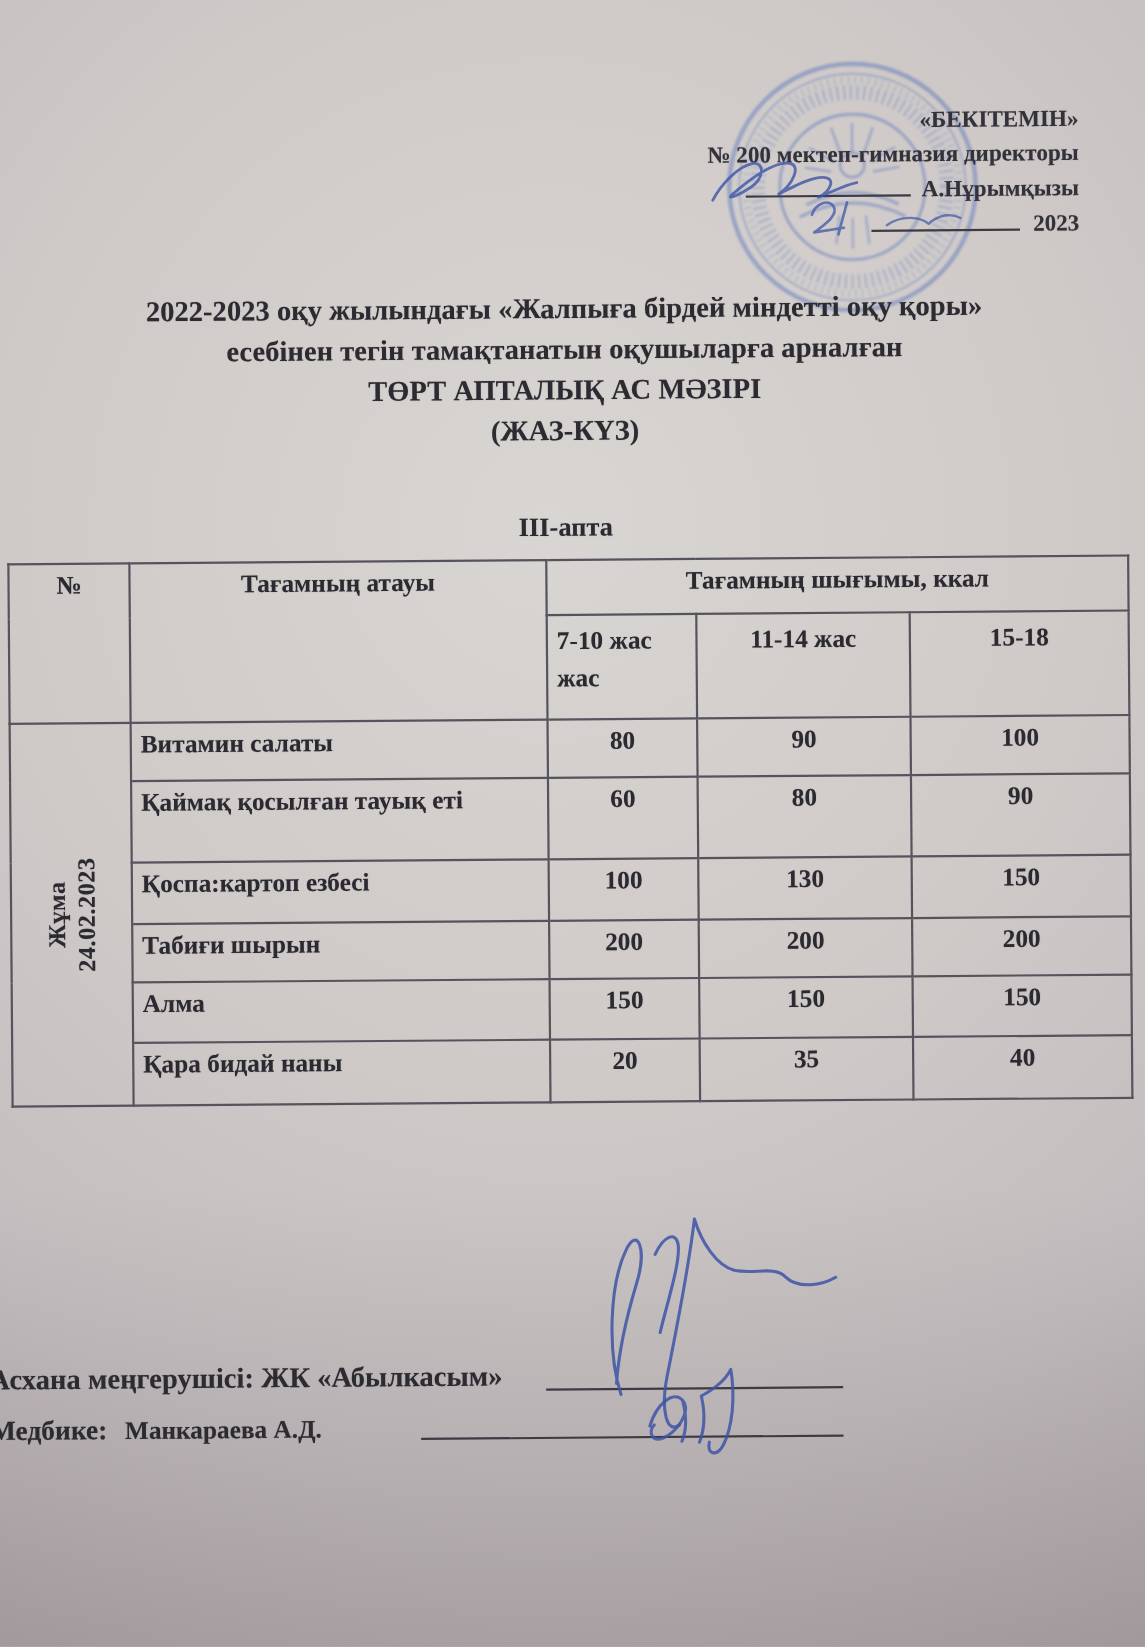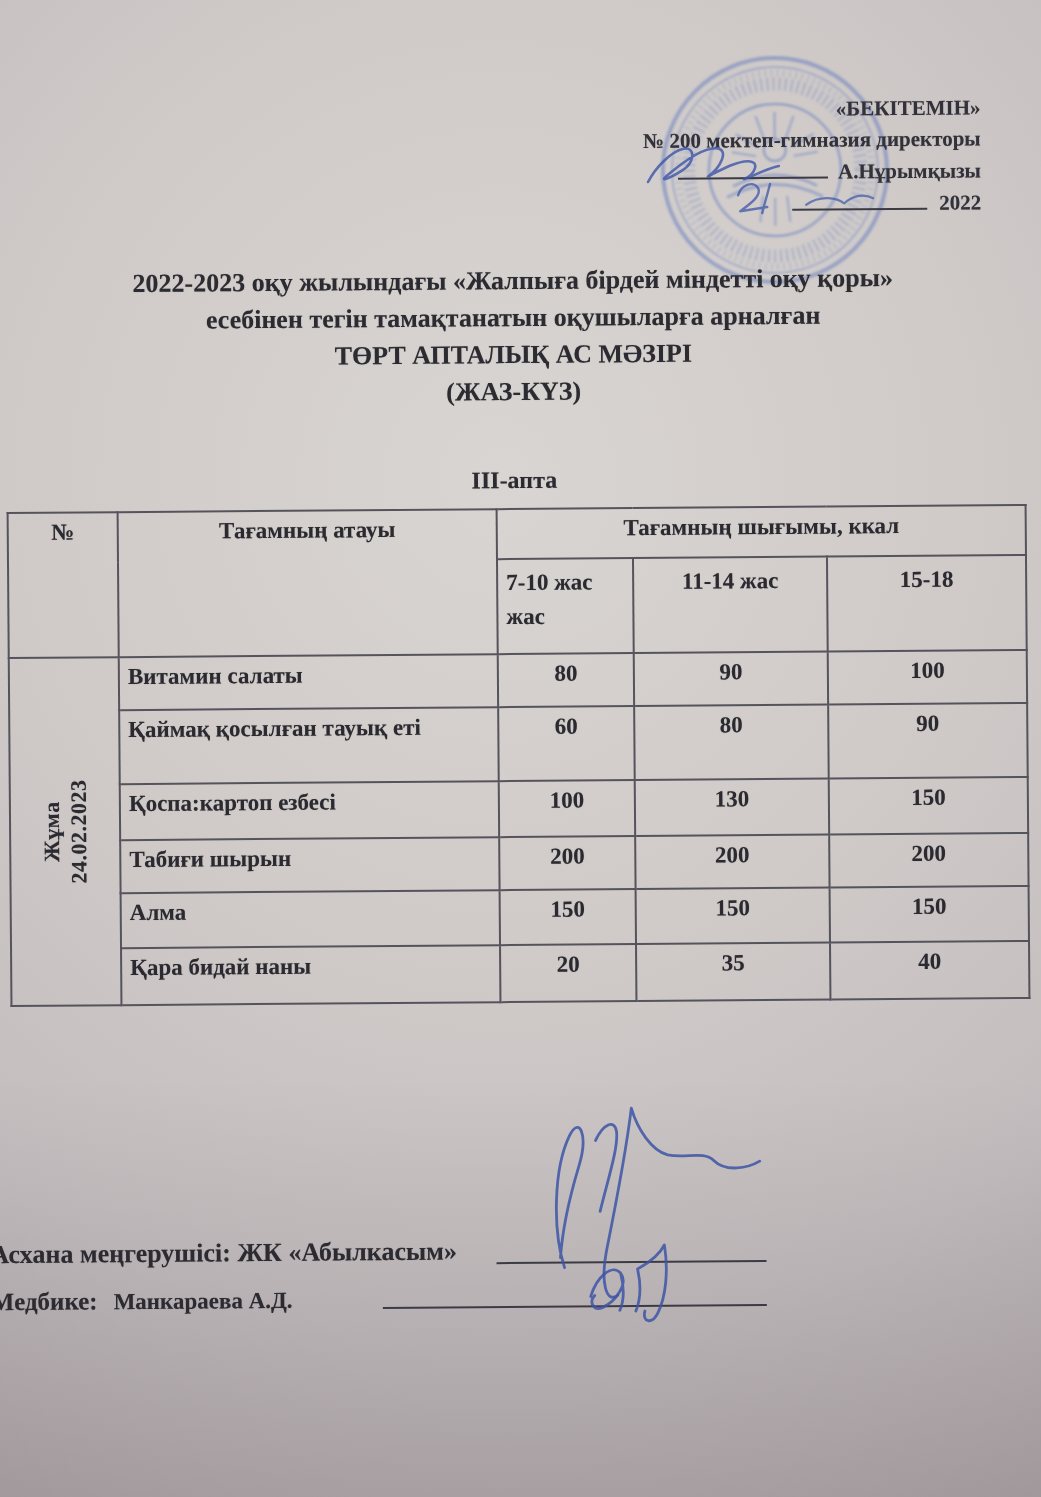--- a/index.html
+++ b/index.html
@@ -118,21 +118,21 @@
       </g>
     </svg>
 
     <div class="approval">
       <div>«БЕКІТЕМІН»</div>
       <div>№ 200 мектеп-гимназия директоры</div>
       <div>
         <span class="uline ul-150"></span><span>А.Нұрымқызы</span>
       </div>
       <div>
-        <span class="uline ul-135"></span><span>2022</span>
+        <span class="uline ul-135"></span><span>2023</span>
       </div>
     </div>
 
     <div class="title">
       <div>2022-2023 оқу жылындағы  «Жалпыға бірдей міндетті оқу қоры»</div>
       <div>есебінен тегін тамақтанатын оқушыларға арналған</div>
       <div>ТӨРТ АПТАЛЫҚ АС МӘЗІРІ</div>
       <div>(ЖАЗ-КҮЗ)</div>
       <span class="week">ІІІ-апта</span>
     </div>

